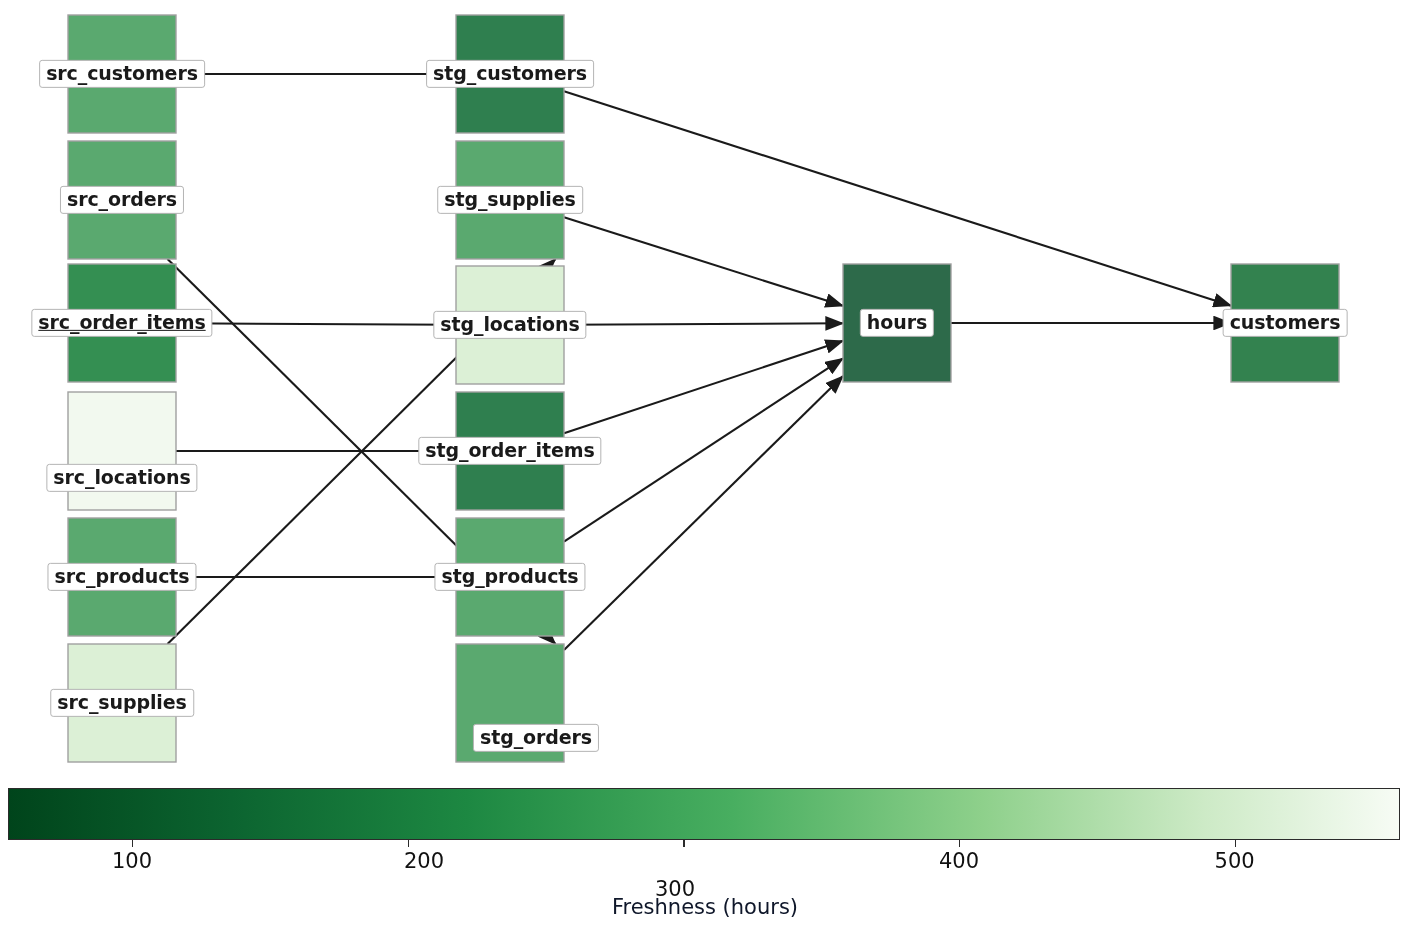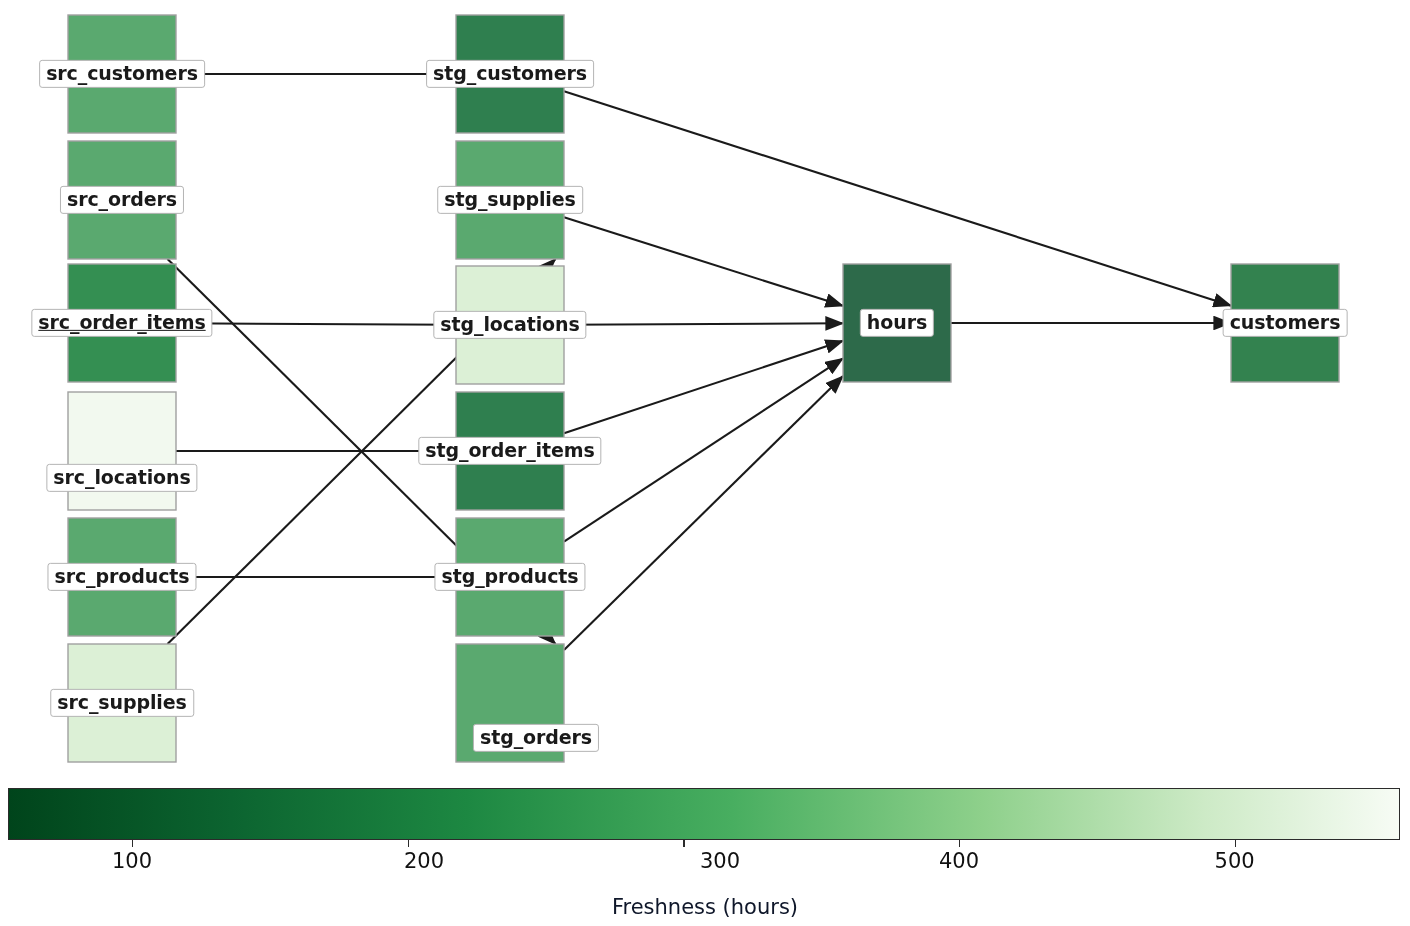--- a/index.html
+++ b/index.html
@@ -154,21 +154,21 @@
     </div>
 
   <div id="colorbar-wrap">
     <div id="colorbar-gradient" style="background: linear-gradient(to right, rgb(0, 68, 27) 0%, rgb(12, 100, 48) 16%, rgb(29, 136, 66) 33%, rgb(72, 174, 96) 52%, rgb(142, 208, 139) 70%, rgb(205, 234, 198) 86%, rgb(247, 252, 245) 100%);"></div>
     <div id="colorbar-ticks">
         <div class="cb-tick" style="left: 124.04px;"></div>
         <div class="cb-ticklabel" style="left: 124.04px;">100</div>
         <div class="cb-tick" style="left: 399.683px;"></div>
         <div class="cb-ticklabel" style="left: 416px;">200</div>
         <div class="cb-tick" style="left: 675.327px;"></div>
-        <div class="cb-ticklabel" style="left: 712px;">300</div>
+        <div class="cb-ticklabel" style="left: 667px; margin-top: 28px;">300</div>
         <div class="cb-tick" style="left: 950.97px;"></div>
         <div class="cb-ticklabel" style="left: 950.97px;">400</div>
         <div class="cb-tick" style="left: 1226.61px;"></div>
         <div class="cb-ticklabel" style="left: 1226.61px;">500</div>
       </div>
   </div>
 
   <div id="cb-axis-label">Freshness (hours)</div>
 
 </div>

